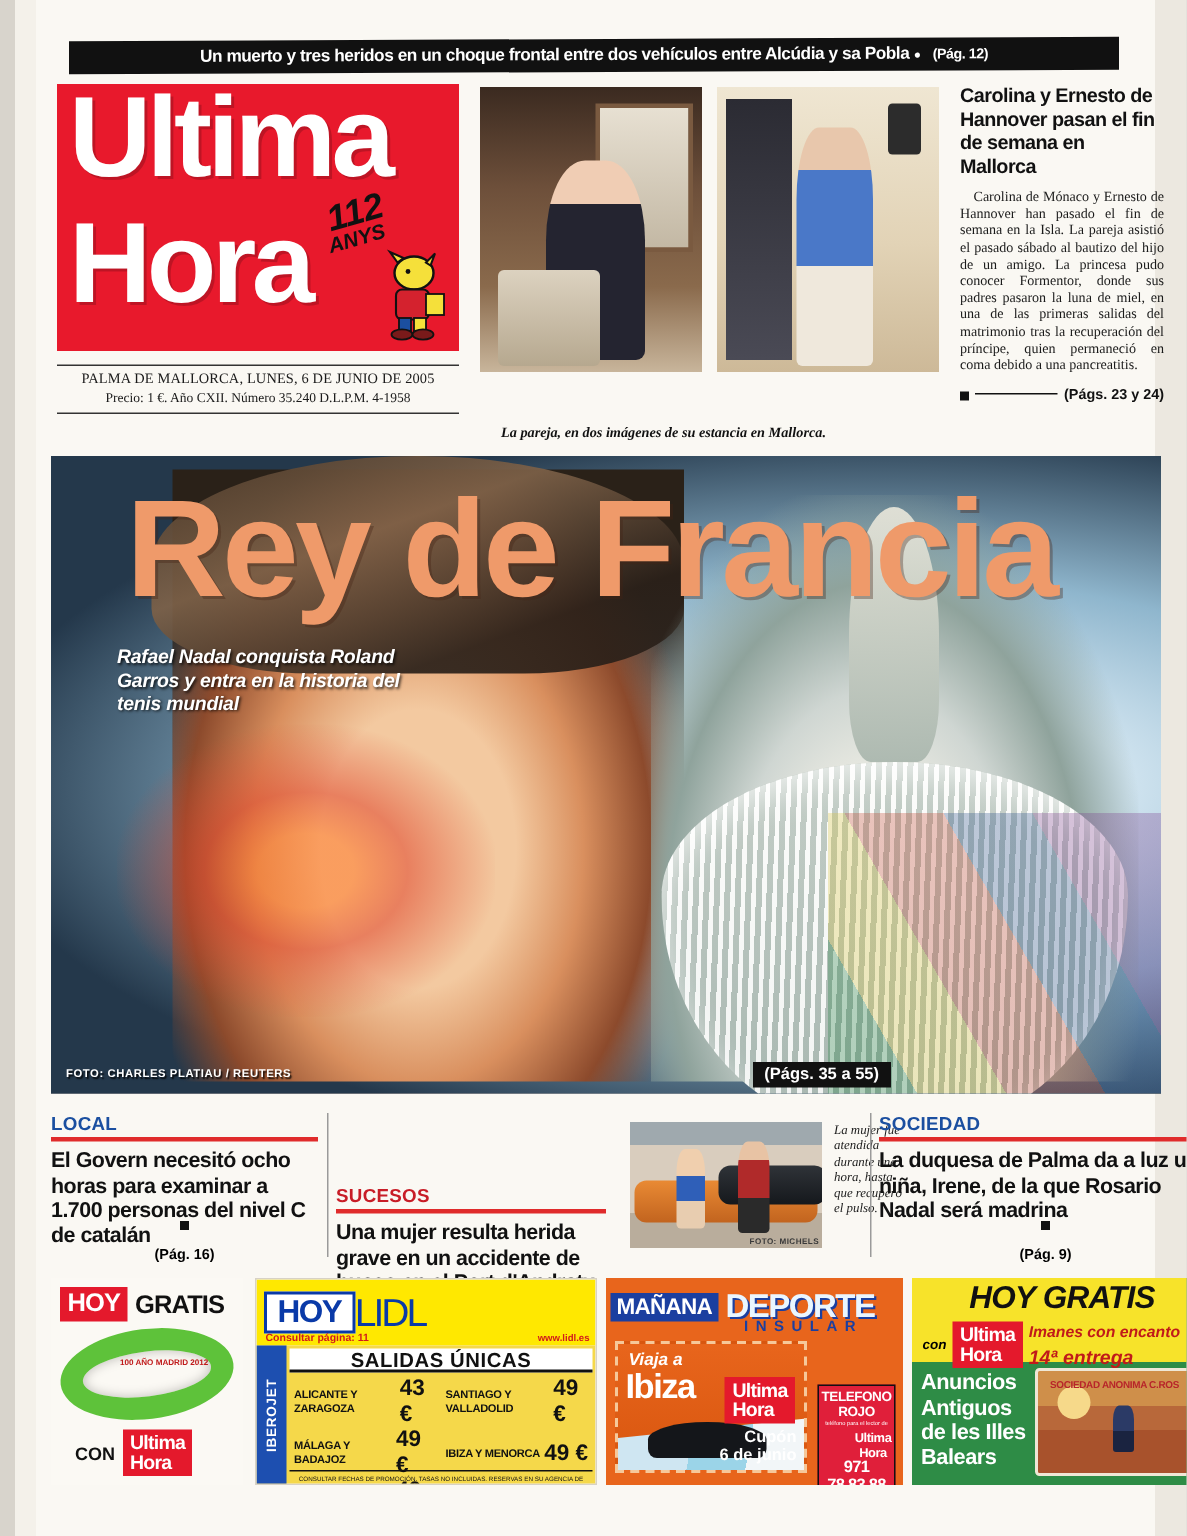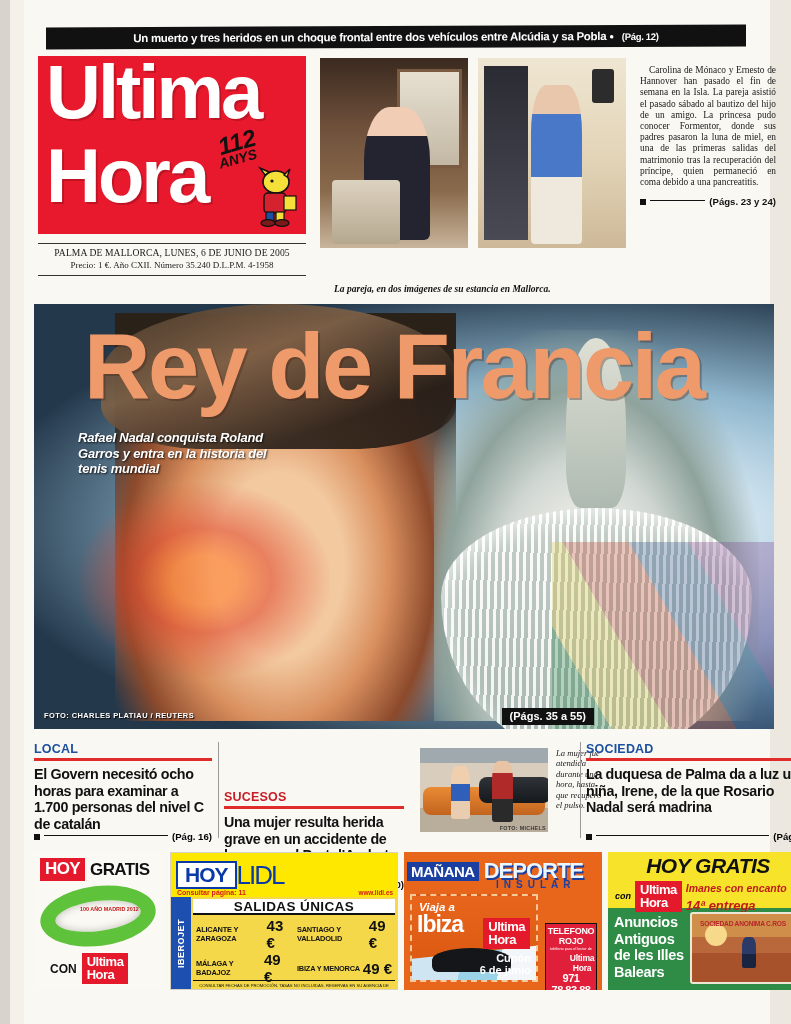--- a/index.html
+++ b/index.html
@@ -200,21 +200,21 @@
   }
   .tsr .kicker.blue{ color:#1b4fa0; }
   .tsr .kicker.red{ color:#c81d27; }
   .tsr .redline{ height:3px; background:#e02b2b; margin:2px 0 5px; }
   .tsr h3{
     font-size:14.3px; font-weight:bold; line-height:16.6px; color:#111;
     letter-spacing:-0.35px;
   }
   .tsr .ref{
     position:absolute; bottom:0; left:0; right:0;
-    display:flex; align-items:center; gap:4px; font-size:9.6px; font-weight:bold;
+    display:flex; align-items:center; gap:4px; font-size:9.6px; font-weight:bold;flex-direction:column;
   }
   .tsr .ref .sq{ width:6px; height:6px; background:#111; }
   .tsr .ref .ln{ flex:1; border-bottom:1.4px solid #111; margin-bottom:2px; }
   .tsr.local{ left:0; width:178px; height:100px; }
   .tsr.sucesos{ left:190px; width:180px; height:100px;margin-top:48px; }
   .tsr.sociedad{ left:552px; width:222px; height:100px; }
   .vsep{ position:absolute; top:0; width:1px; height:96px; background:#9a9a9a; }
 
   .smallphoto{
     position:absolute; left:386px; top:6px; width:128px; height:84px;
@@ -451,20 +451,21 @@
   <div class="tphoto b">
     <div class="ph-b-wall"></div>
     <div class="ph-b-door"></div>
     <div class="ph-b-fig"></div>
     <div class="ph-b-lamp"></div>
 
   </div>
   <div class="tcaption">La pareja, en dos imágenes de su estancia en Mallorca.</div>
 
   <div class="rcol">
+    <h2>Carolina y Ernesto de Hannover pasan el fin de semana en Mallorca</h2>
     <p>Carolina de Mónaco y Ernesto de Hannover han pasado el fin de semana en la Isla. La pareja asistió el pasado sábado al bautizo del hijo de un amigo. La princesa pudo conocer Formentor, donde sus padres pasaron la luna de miel, en una de las primeras salidas del matrimonio tras la recuperación del príncipe, quien permaneció en coma debido a una pancreatitis.</p>
     <div class="ref">
       <span class="sq"></span>
       <span class="ln"></span>
       <span>(Págs. 23 y 24)</span>
     </div>
   </div>
 
   <div class="mainphoto">
     <div class="mp-head"></div>

